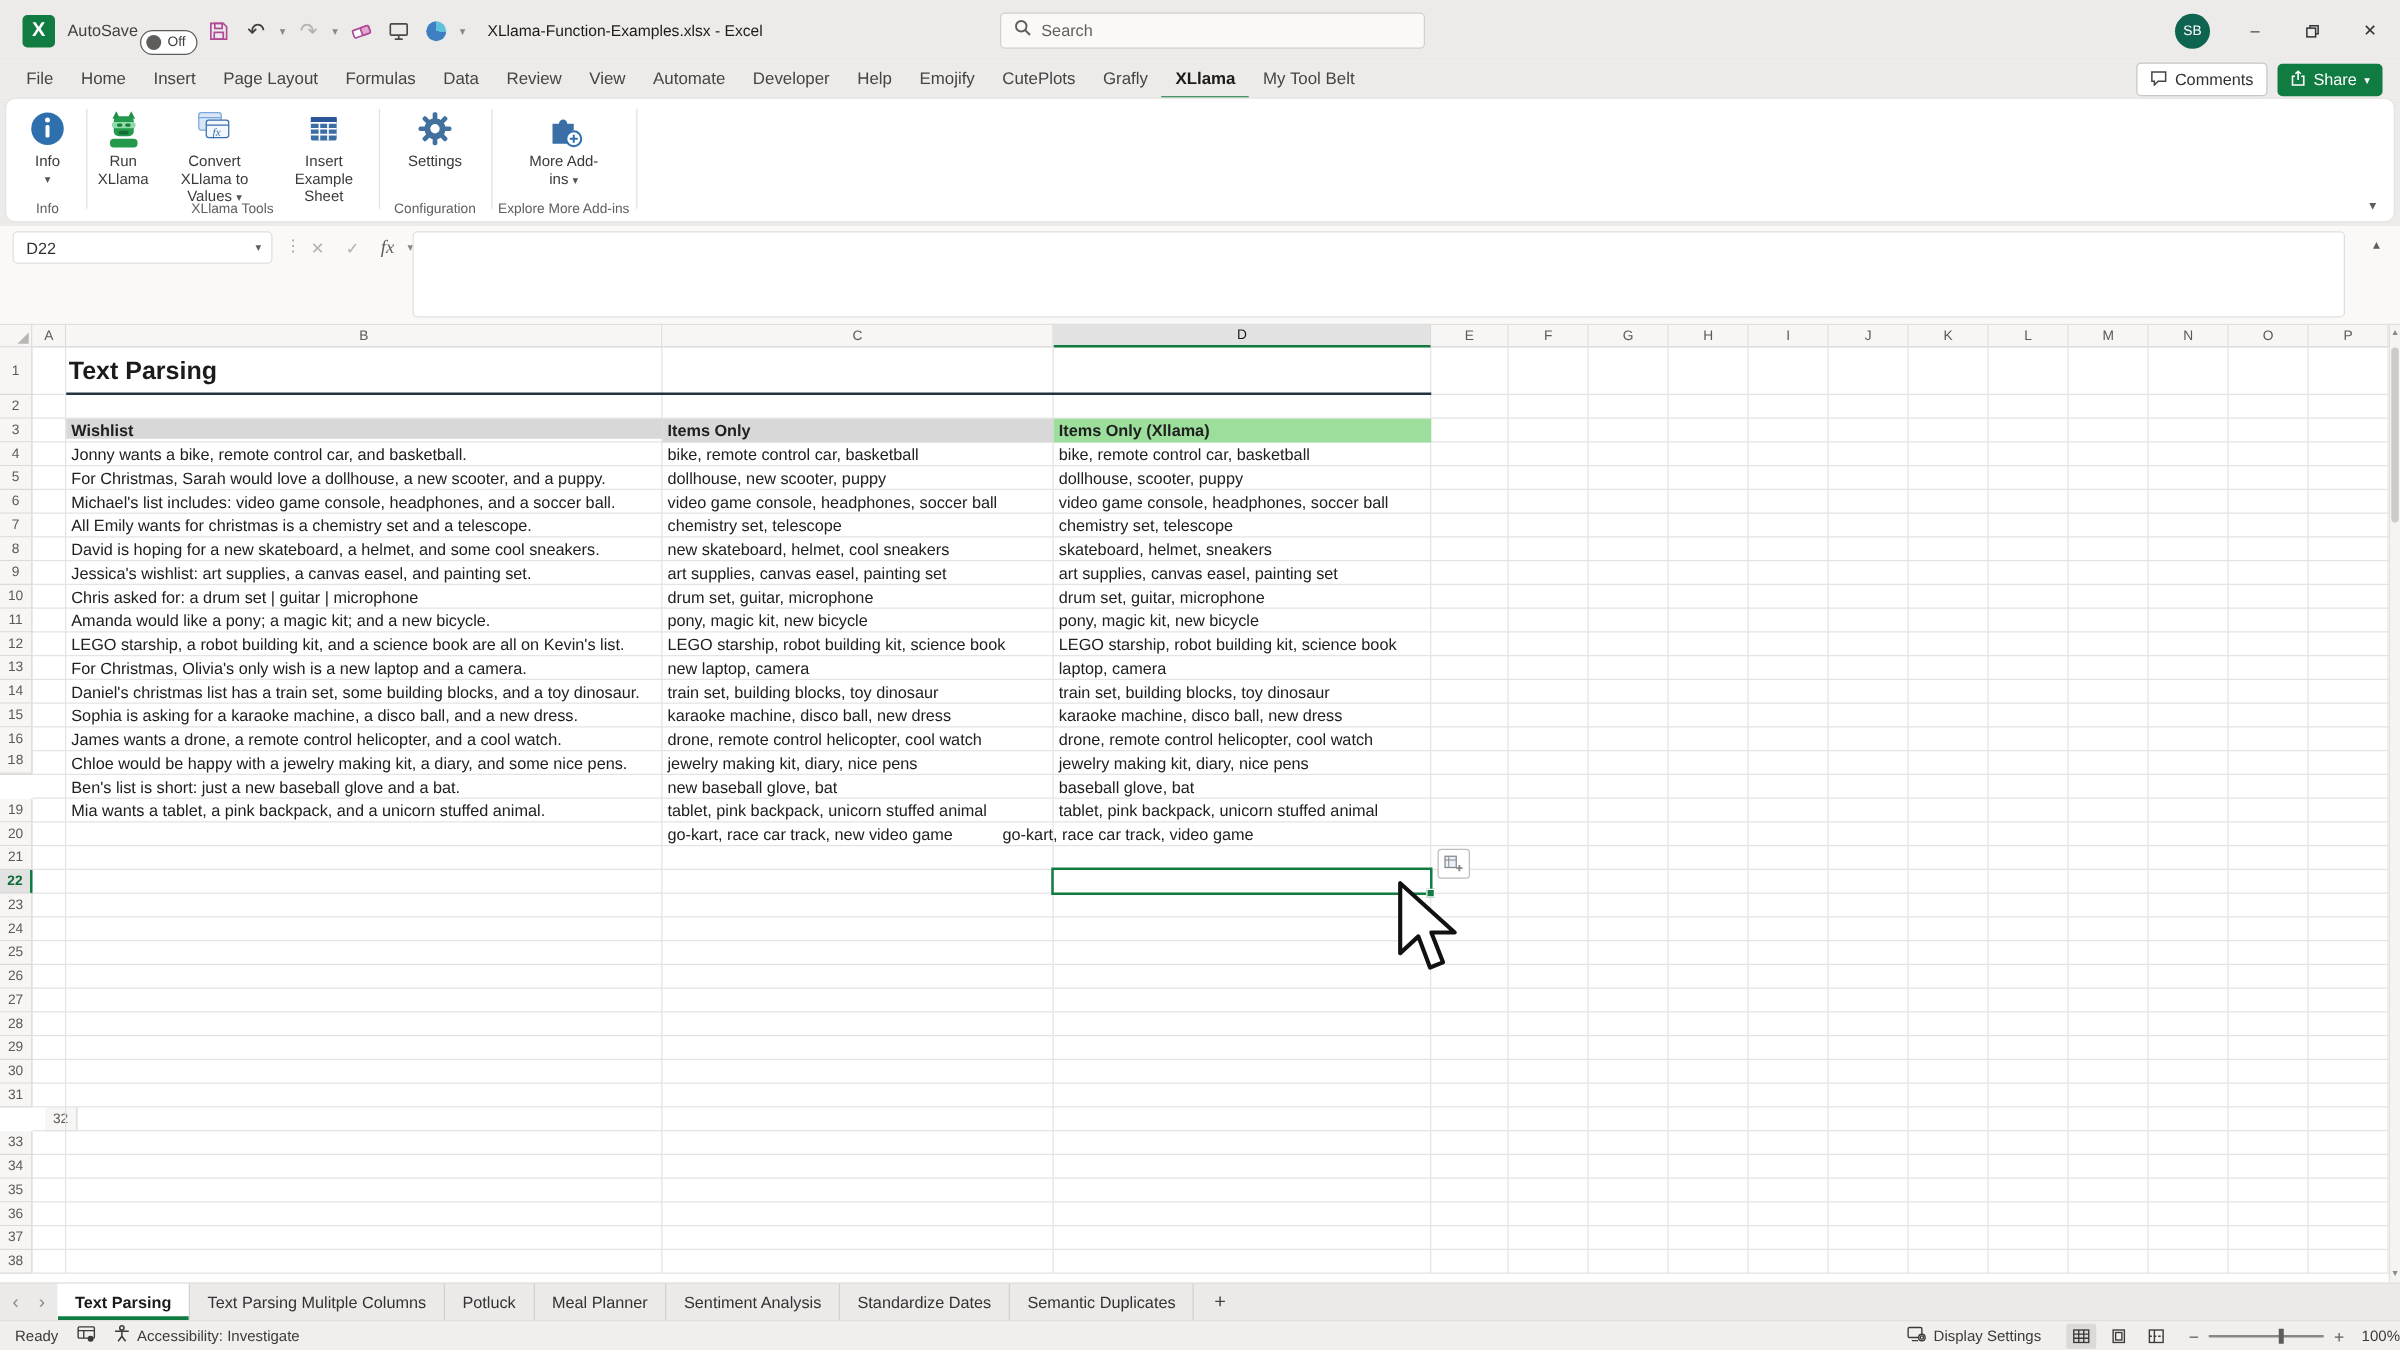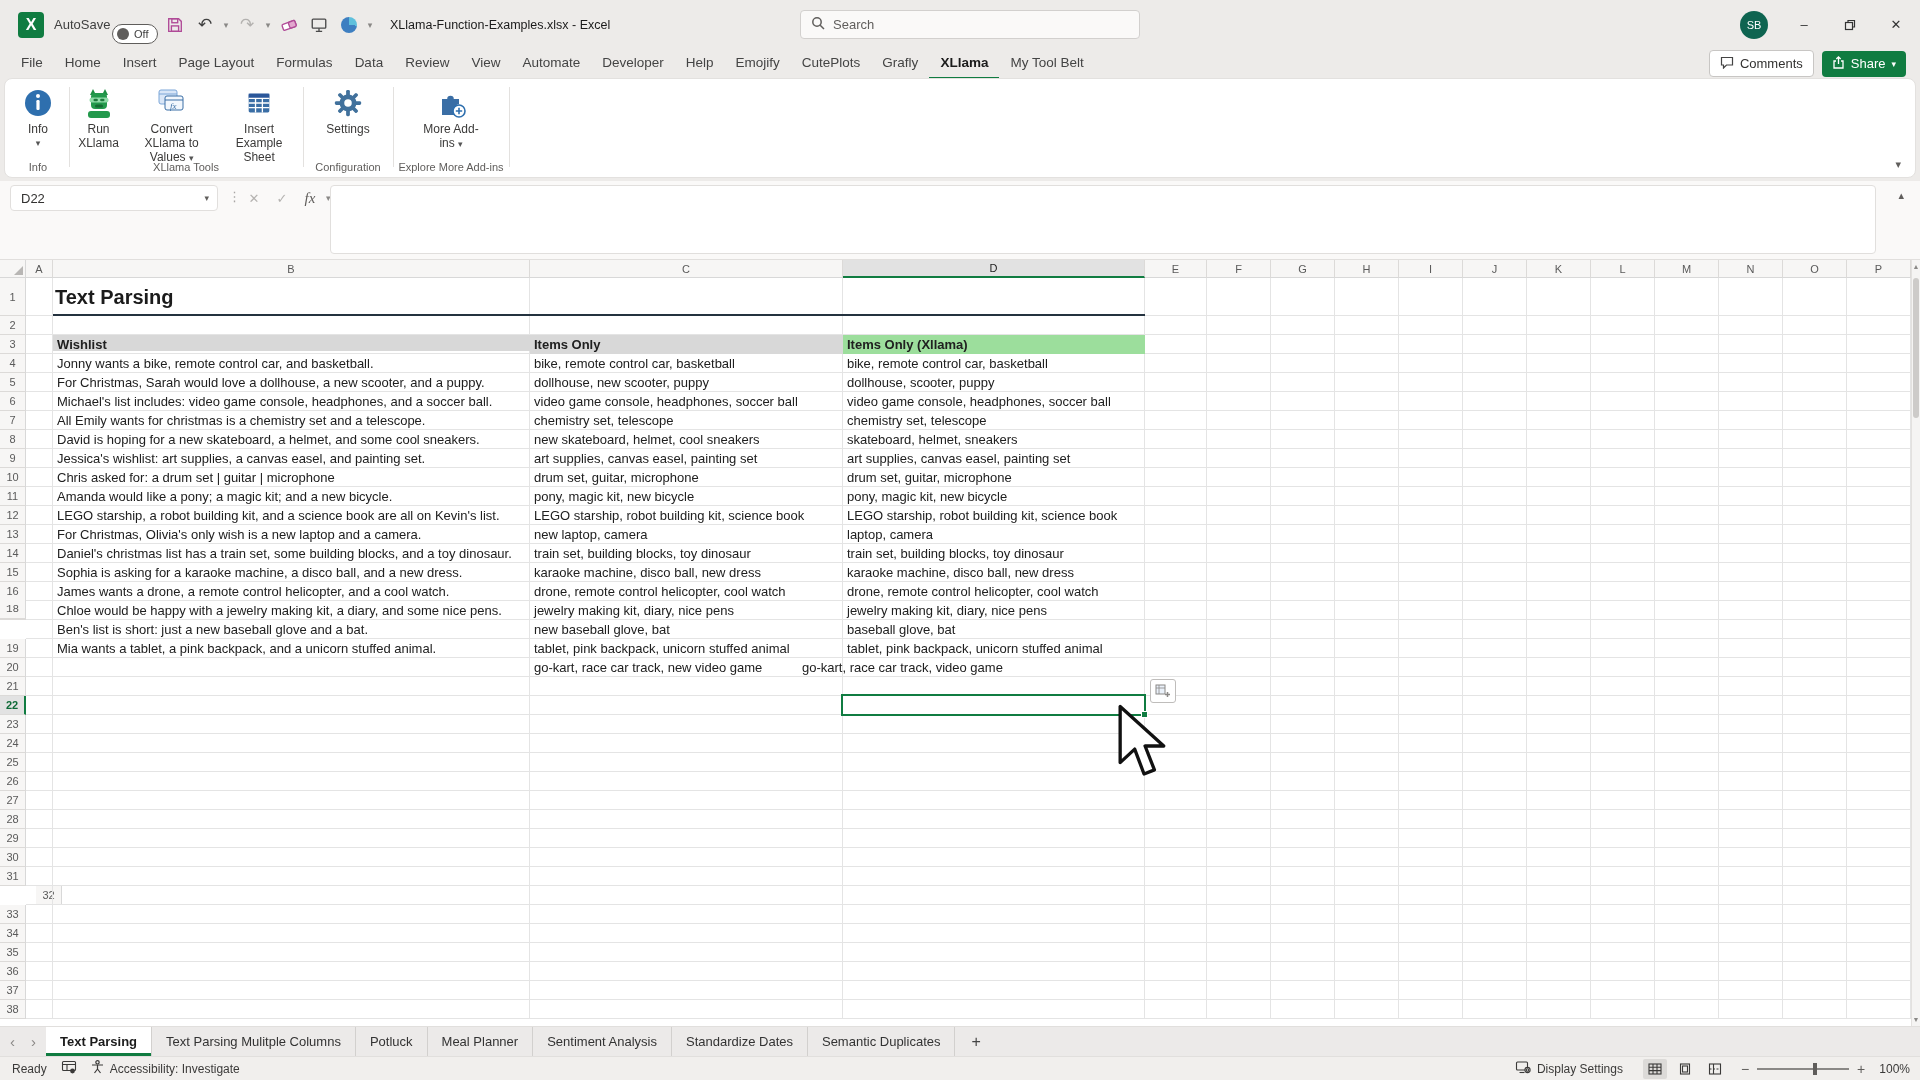--- a/index.html
+++ b/index.html
@@ -102,21 +102,21 @@
       display:flex;align-items:stretch;box-sizing:border-box;}
   .st-nav{display:flex;align-items:center;padding:0 10px;gap:16px;color:#8a8886;font-size:15px;}
   .stab{display:flex;align-items:center;padding:0 14px;font-size:13px;color:#333;border-right:1px solid #D2D0CE;white-space:nowrap;}
   .stab.active{background:#fff;font-weight:bold;color:#1b1b1b;border-right:1px solid #D2D0CE;
       box-shadow:inset 0 -3px 0 #107C41;}
   .st-add{display:flex;align-items:center;padding:0 16px;color:#444;font-size:16px;}
   
   .statusbar{position:absolute;left:0;top:1056px;width:1920px;height:24px;background:#F1EFED;border-top:1px solid #E1DFDD;
       box-sizing:border-box;display:flex;align-items:center;font-size:12px;color:#3b3a39;}
   .sb-left{display:flex;align-items:center;gap:14px;padding-left:12px;flex:1;}
-  .sb-right{display:flex;align-items:center;gap:10px;padding-right:10px;}
+  .sb-right{display:flex;align-items:center;gap:10px;}
   .sb-views{display:flex;align-items:center;gap:6px;margin-left:10px;}
   .sb-view{width:24px;height:20px;display:flex;align-items:center;justify-content:center;border-radius:2px;}
   .sb-view.sel{background:#DCDAD8;}
   .zoomslider{display:flex;align-items:center;gap:8px;margin:0 4px;}
   .zs-track{position:relative;width:92px;height:2px;background:#8a8886;}
   .zs-thumb{position:absolute;top:-5px;left:56px;width:4px;height:12px;background:#5f5d5b;}
   .zs-sign{font-size:14px;color:#5f5d5b;}
 </style>
 </head>
 <body>

